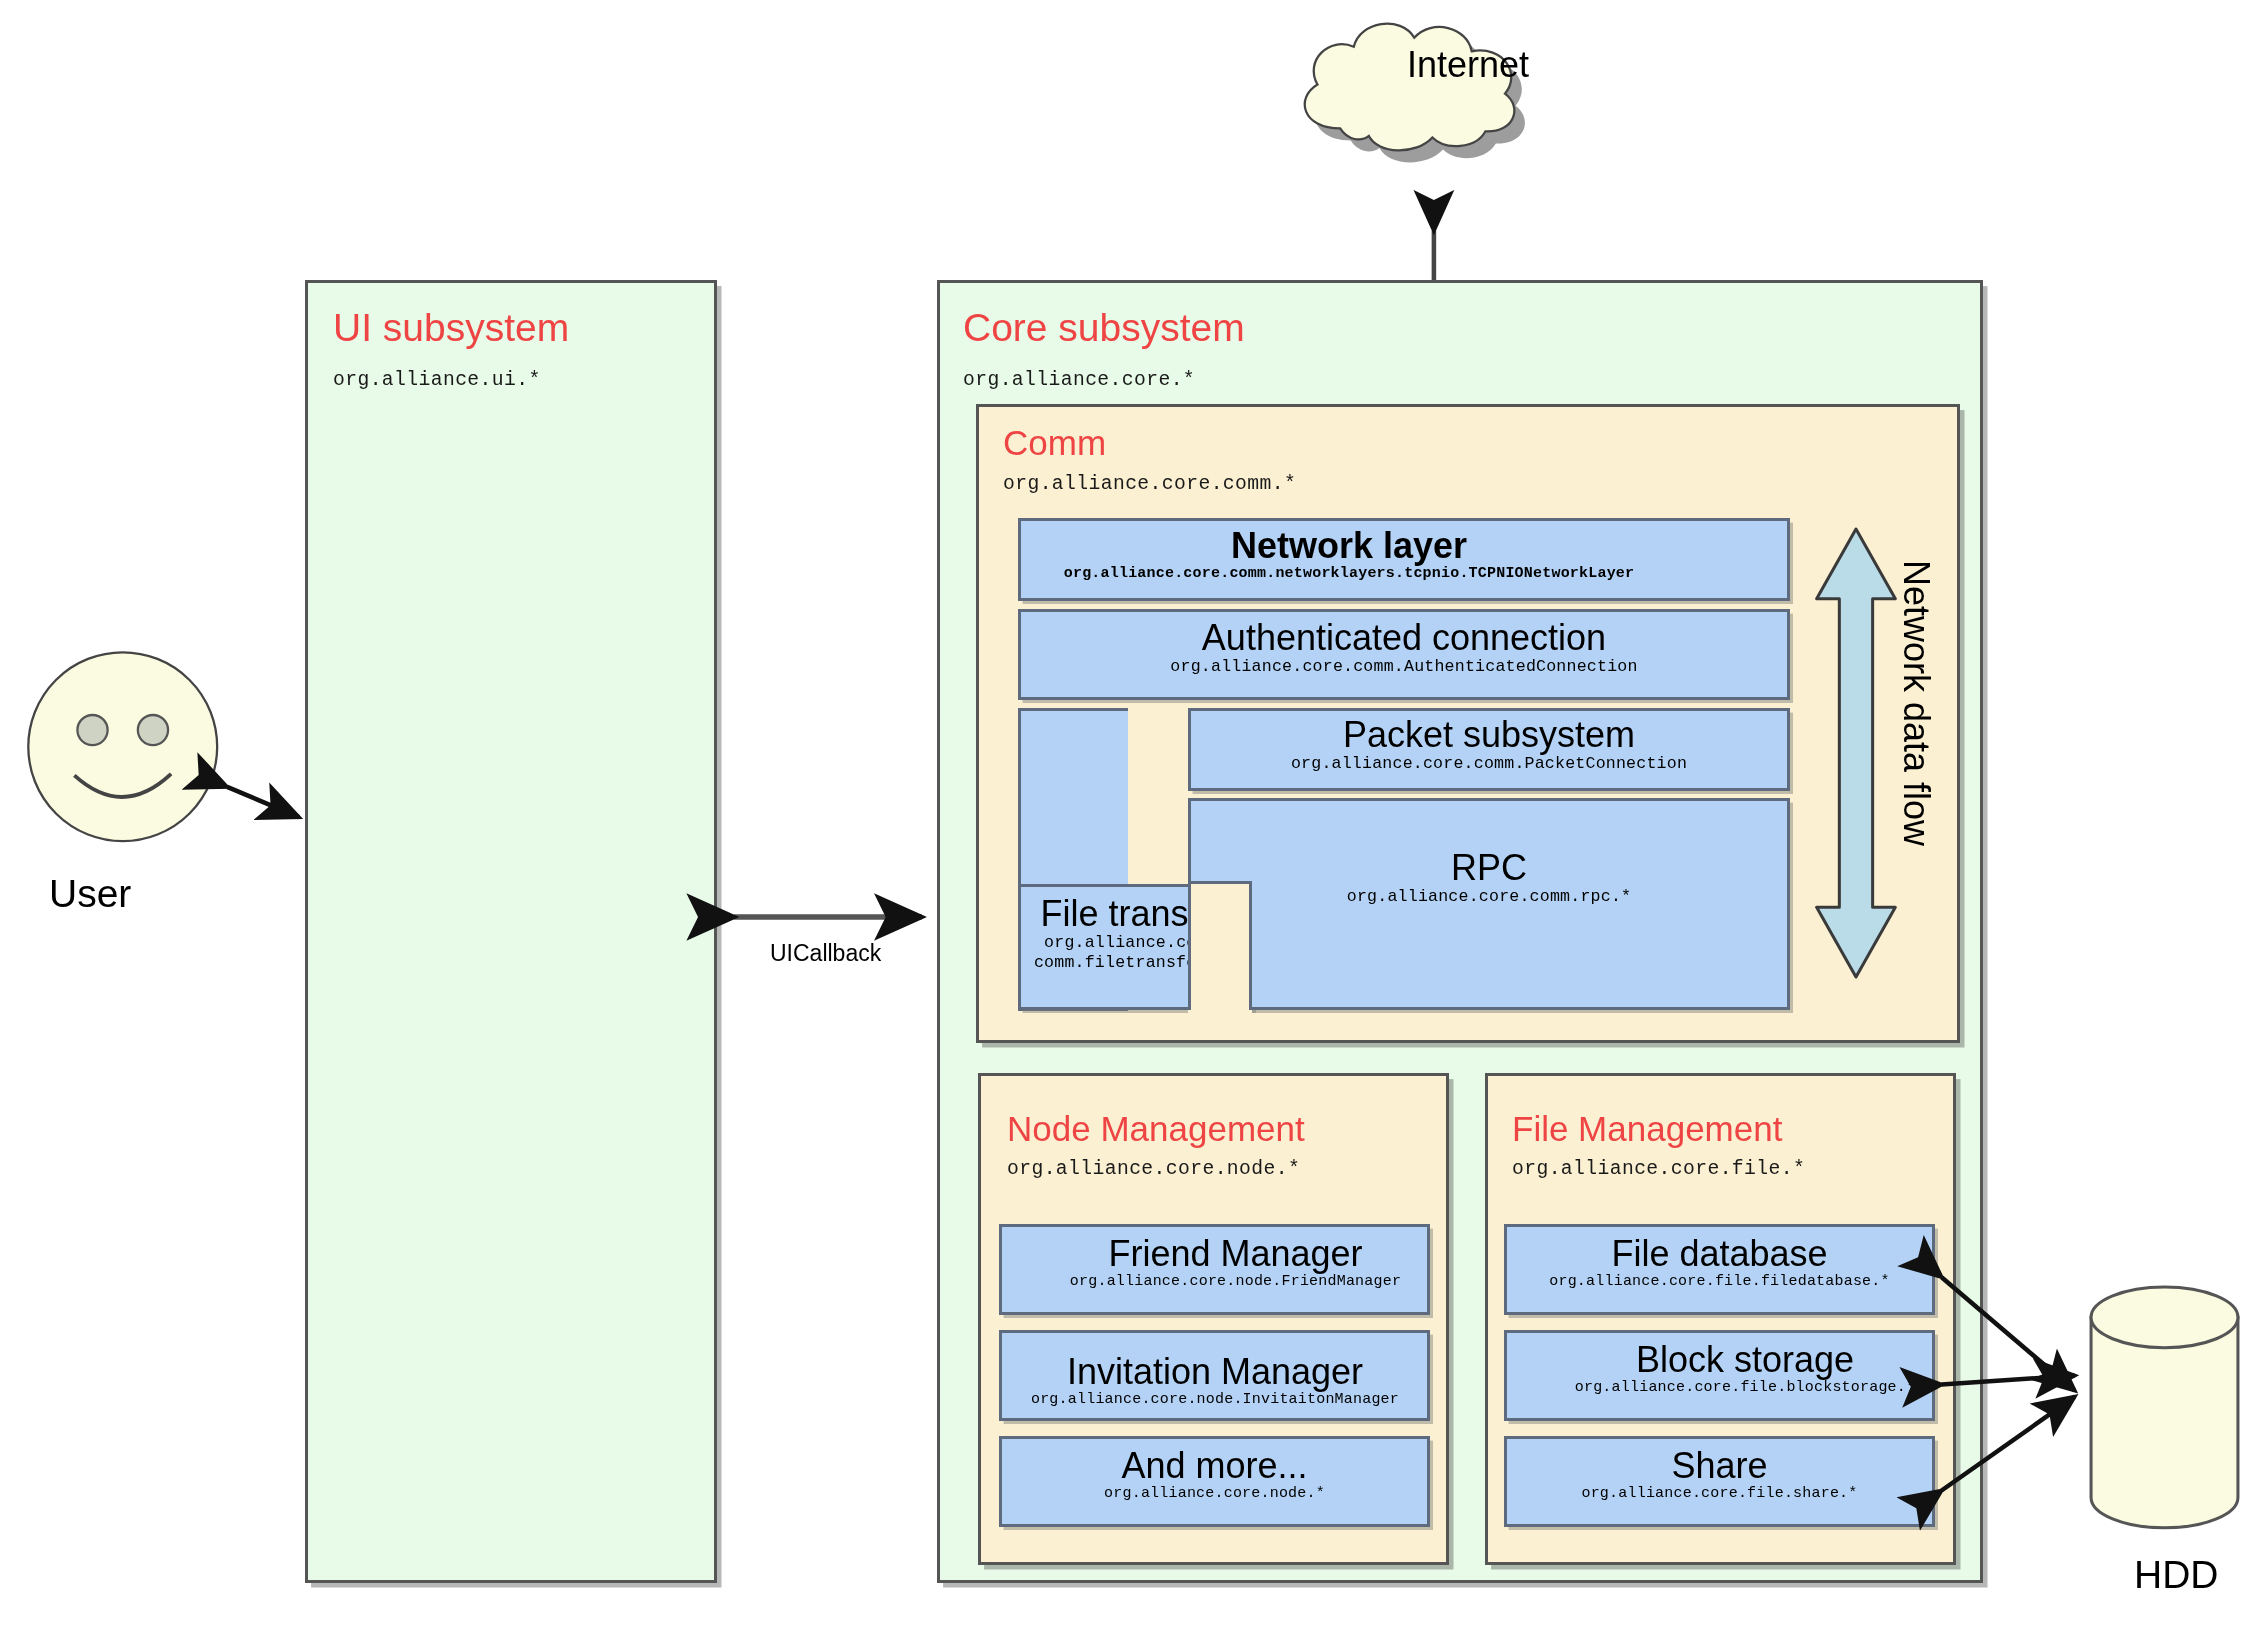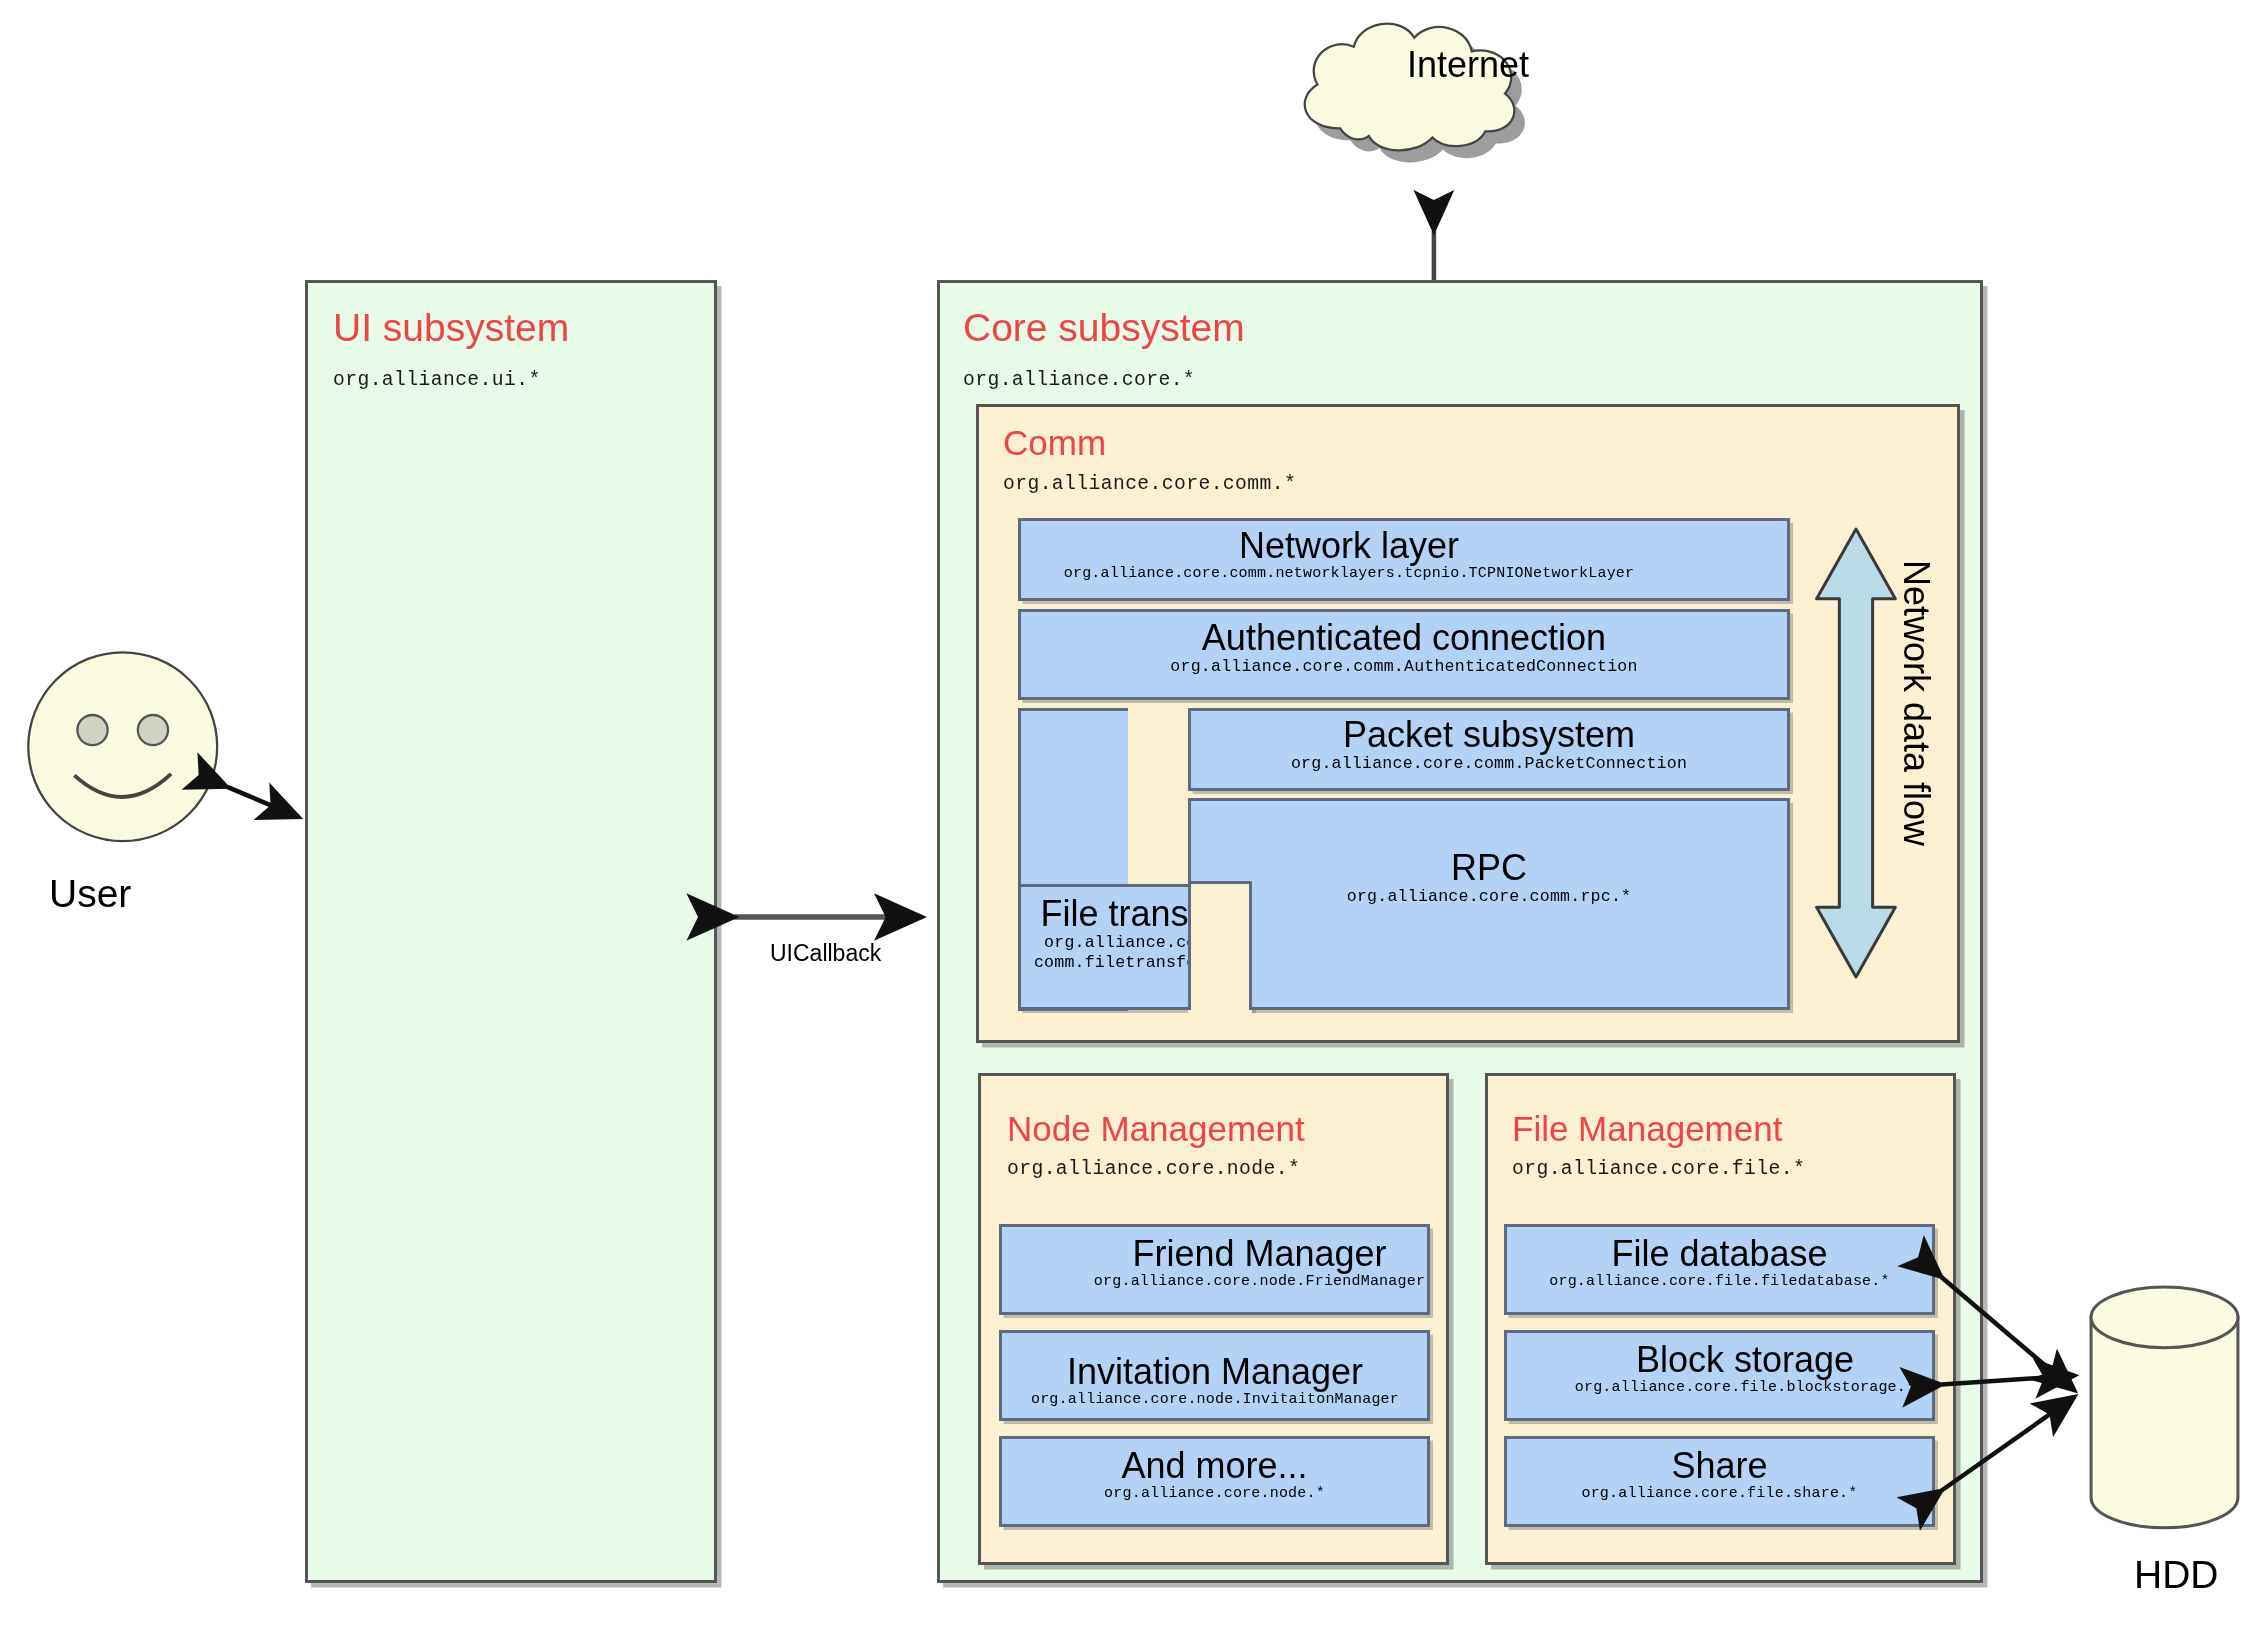--- a/index.html
+++ b/index.html
@@ -160,21 +160,21 @@
   </div>
   <div class="title" style="left:963px; top:308px;">Core subsystem</div>
   <div class="pkg" style="left:963px; top:371px;">org.alliance.core.*</div>
 
   <div class="grp tan" style="left:976px; top:404px; width:984px; height:639px;">
   </div>
   <div class="title sm" style="left:1003px; top:425px;">Comm</div>
   <div class="pkg" style="left:1003px; top:475px;">org.alliance.core.comm.*</div>
 
   <div class="leaf" style="left:1018px; top:518px; width:772px; height:83px;"></div>
-  <div class="cap" style="left:1018px; top:527px; width:662px;">
+  <div class="cap" style="left:1018px; top:527px; width:662px;font-weight:bold;">
     <span class="big">Network layer</span>
     <span class="small xs">org.alliance.core.comm.networklayers.tcpnio.TCPNIONetworkLayer</span>
   </div>
 
   <div class="leaf" style="left:1018px; top:609px; width:772px; height:91px;"></div>
   <div class="cap" style="left:1018px; top:619px; width:772px;">
     <span class="big">Authenticated connection</span>
     <span class="small">org.alliance.core.comm.AuthenticatedConnection</span>
   </div>
 
@@ -215,21 +215,21 @@
     <path d="M58,4 L110,96 L80,96 L80,504 L110,504 L58,596 L6,504 L36,504 L36,96 L6,96 Z" fill="#b9dce8" stroke="#3a3a3a" stroke-width="4" stroke-linejoin="round"></path>
   </svg>
   <div class="vertlabel" style="left:1937px; top:560px;">Network data flow</div>
 
   <div class="grp tan" style="left:978px; top:1073px; width:471px; height:492px;">
   </div>
   <div class="title sm" style="left:1007px; top:1111px;">Node Management</div>
   <div class="pkg" style="left:1007px; top:1160px;">org.alliance.core.node.*</div>
 
   <div class="leaf" style="left:999px; top:1224px; width:431px; height:91px;"></div>
-  <div class="cap" style="left:999px; top:1235px; width:473px;margin-left:24px;">
+  <div class="cap" style="left:999px; top:1235px; width:473px;">
     <span class="big">Friend Manager</span>
     <span class="small xs">org.alliance.core.node.FriendManager</span>
   </div>
 
   <div class="leaf" style="left:999px; top:1330px; width:431px; height:91px;"></div>
   <div class="cap" style="left:984px; top:1341px; width:462px;margin-top:12px;">
     <span class="big">Invitation Manager</span>
     <span class="small xs">org.alliance.core.node.InvitaitonManager</span>
   </div>
 

